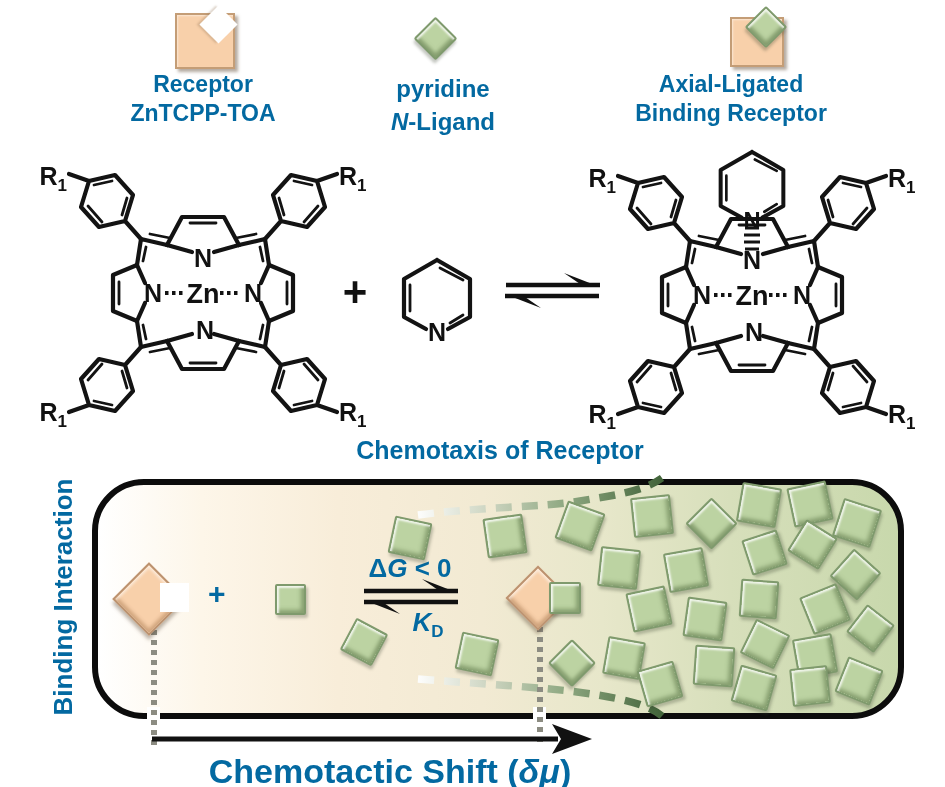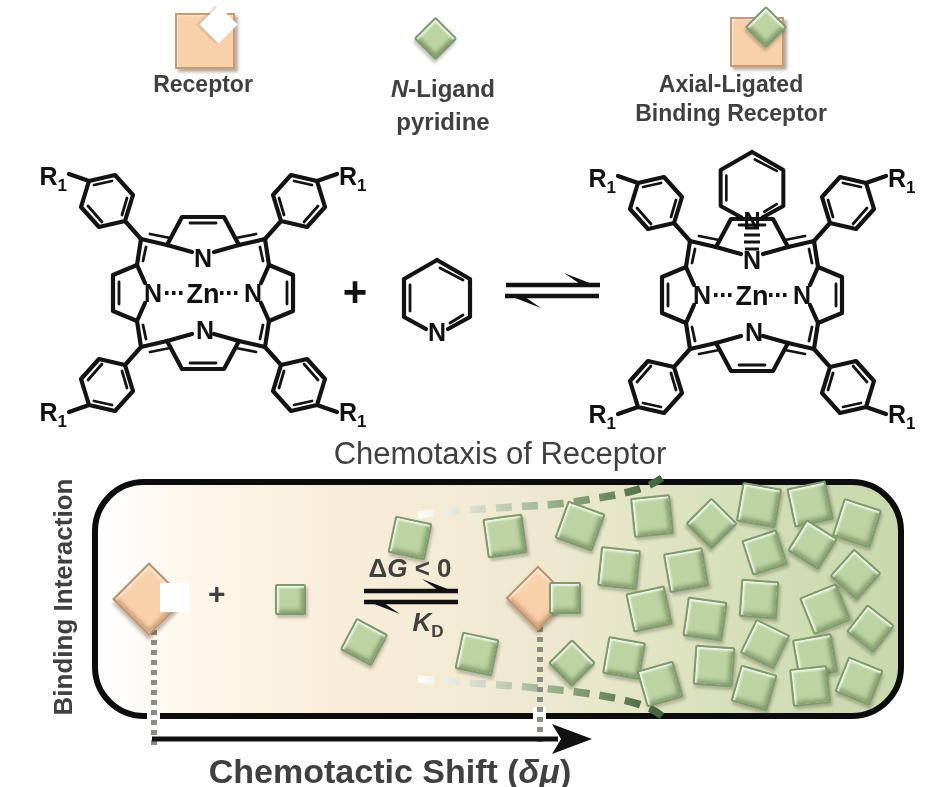--- a/index.html
+++ b/index.html
@@ -1,17 +1,17 @@
 <!DOCTYPE html>
 <html style="--receptor-fill: #f8d0aa; --ligand-fill: #bcd3a2; --box-green: #c8d8ac; --dash-dark-green: #3f6137; --outline: #111111;"><head>
 <meta charset="utf-8">
 <style>
   html,body{margin:0;padding:0;background:#fff;}
   .fig{position:relative;width:945px;height:787px;background:#fff;overflow:hidden;
-       font-family:"Liberation Sans","DejaVu Sans",sans-serif;color:#404040;}
+       font-family:"Liberation Sans","DejaVu Sans",sans-serif;color:#0369a1;}
   .abs{position:absolute;}
   .ctr{text-align:center;}
   
   .psq{position:absolute;background:var(--receptor-fill,#f8d0aa);border:2px solid #c49d76;
        box-shadow:3px 3px 3px rgba(110,90,70,.5), inset 1px 1px 2px rgba(255,255,255,.5);}
   .wdi{position:absolute;background:#fff;transform:rotate(45deg);
        box-shadow:-2px 2px 2px rgba(150,120,90,.30);}
   .lg{position:absolute;background:var(--ligand-fill,#bcd3a2);border:2px solid #7f9a6d;border-radius:2px;
       box-shadow:inset 2px 2px 2px rgba(255,255,255,.8), inset -3px -3px 4px rgba(90,115,70,.55),
                  2px 3px 3px rgba(60,70,50,.30);}
@@ -19,44 +19,45 @@
        box-shadow:inset 2px 2px 3px rgba(255,255,255,.6), inset -3px -3px 4px rgba(160,110,70,.45),
                   3px 3px 4px rgba(90,70,50,.40);}
   .wnotch{position:absolute;background:#fff;}
   .legend-label{font-weight:bold;font-size:23px;line-height:29px;}
   .legend-label2{font-weight:bold;font-size:24px;line-height:33px;}
   
   .box{position:absolute;left:92px;top:479px;width:800px;height:228px;
        border:6px solid #0c0c0c;border-radius:52px;
        background:linear-gradient(90deg,#ffffff 0%,#fdf6e9 13%,#f8edd9 30%,#f2ead3 48%,
                   #e7e7ca 63%,#d7dfbb 79%,var(--box-green,#c8d8ac) 100%);}
-  .title{font-weight:normal;font-size:31px;}
+  .title{font-weight:bold;font-size:25px;}
   .axis{font-weight:bold;font-size:26px;white-space:nowrap;}
   .dg{font-weight:bold;font-size:26px;}
   .kd{font-weight:bold;font-size:26px;}
   .kd sub{font-size:17px;font-style:normal;}
   .plus-box{font-weight:bold;font-size:30px;}
   .shift{font-weight:bold;font-size:34px;}
   svg text{font-family:"Liberation Sans","DejaVu Sans",sans-serif;font-weight:bold;fill:#111;}
 </style>
 </head>
 <body>
 
 <div class="fig">
 
   <div class="psq" style="left:175px;top:13px;width:56px;height:52px;"></div>
   <div class="wdi" style="left:205px;top:11px;width:27px;height:27px;"></div>
   <div class="abs ctr legend-label" style="left:95px;top:70px;width:216px;">
     <div>Receptor</div>
+    <div>ZnTCPP-TOA</div>
   </div>
 
   <div class="lg" style="left:420px;top:23px;width:27px;height:27px;transform:rotate(45deg);"></div>
   <div class="abs ctr legend-label2" style="left:345px;top:72px;width:196px;">
+    <div>pyridine</div>
     <div><i>N</i><span>-Ligand</span></div>
-    <div>pyridine</div>
   </div>
 
   <div class="psq" style="left:730px;top:17px;width:50px;height:46px;"></div>
   <div class="lg" style="left:751px;top:12px;width:26px;height:26px;transform:rotate(45deg);"></div>
   <div class="abs ctr legend-label" style="left:611px;top:70px;width:240px;">
     <div>Axial-Ligated</div>
     <div>Binding Receptor</div>
   </div>
 
   <svg class="abs" style="left:0;top:148px;" width="945" height="291" viewBox="0 0 945 291">

